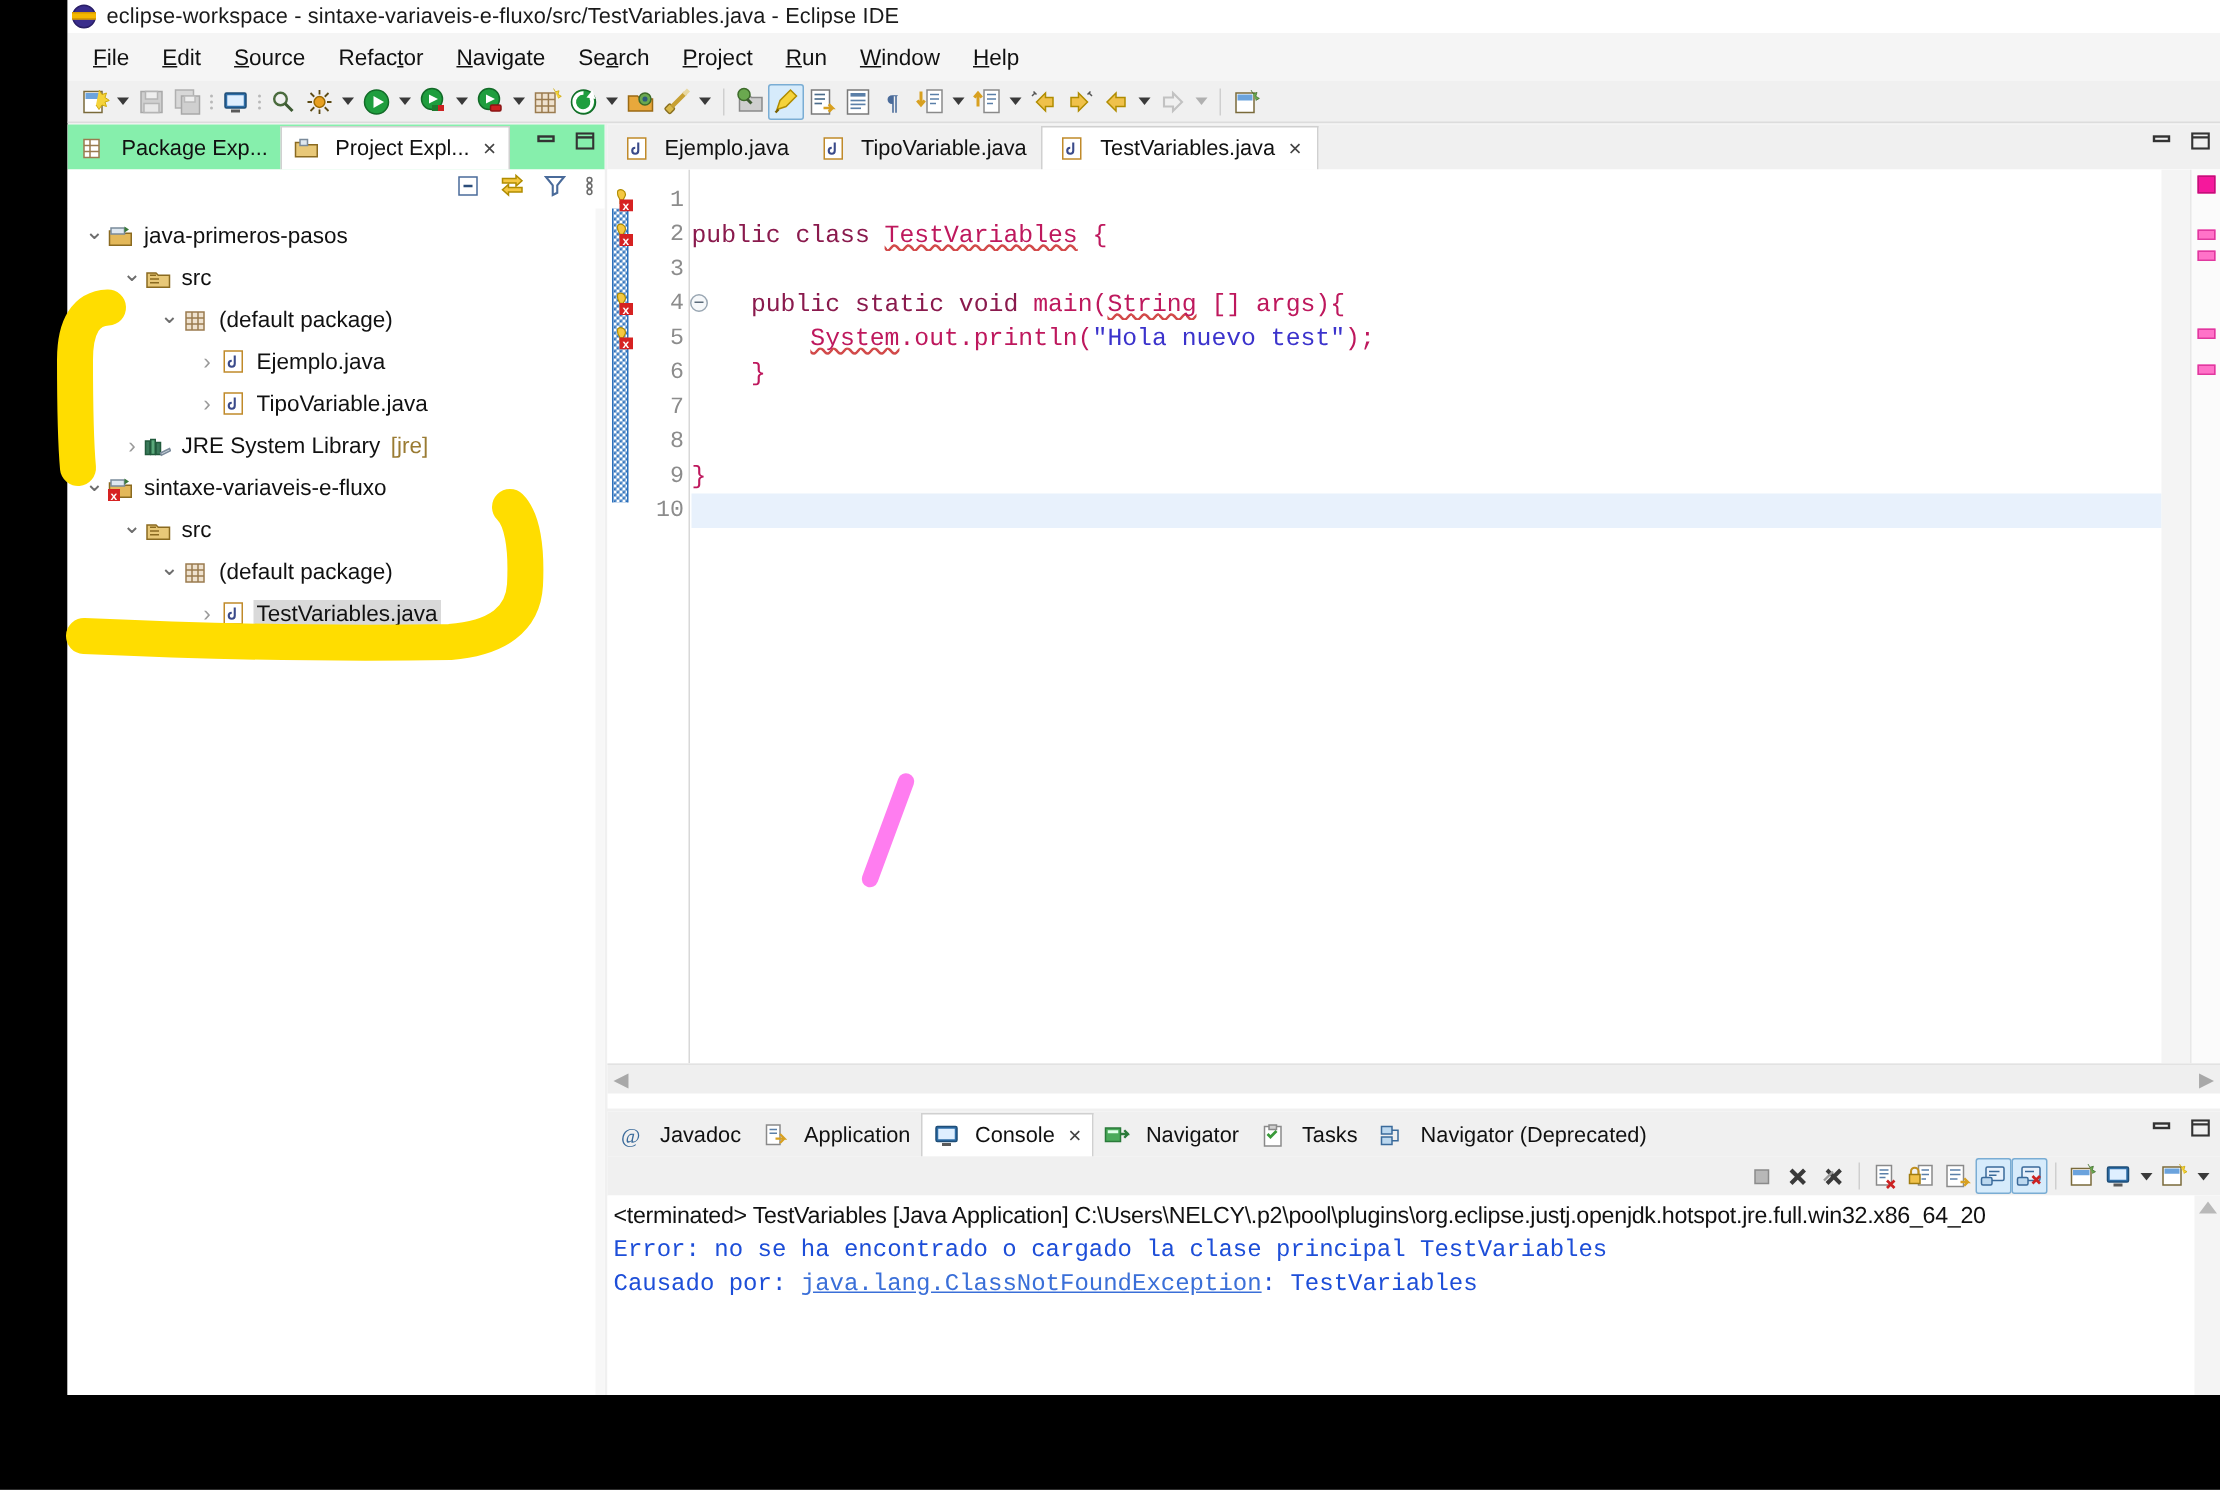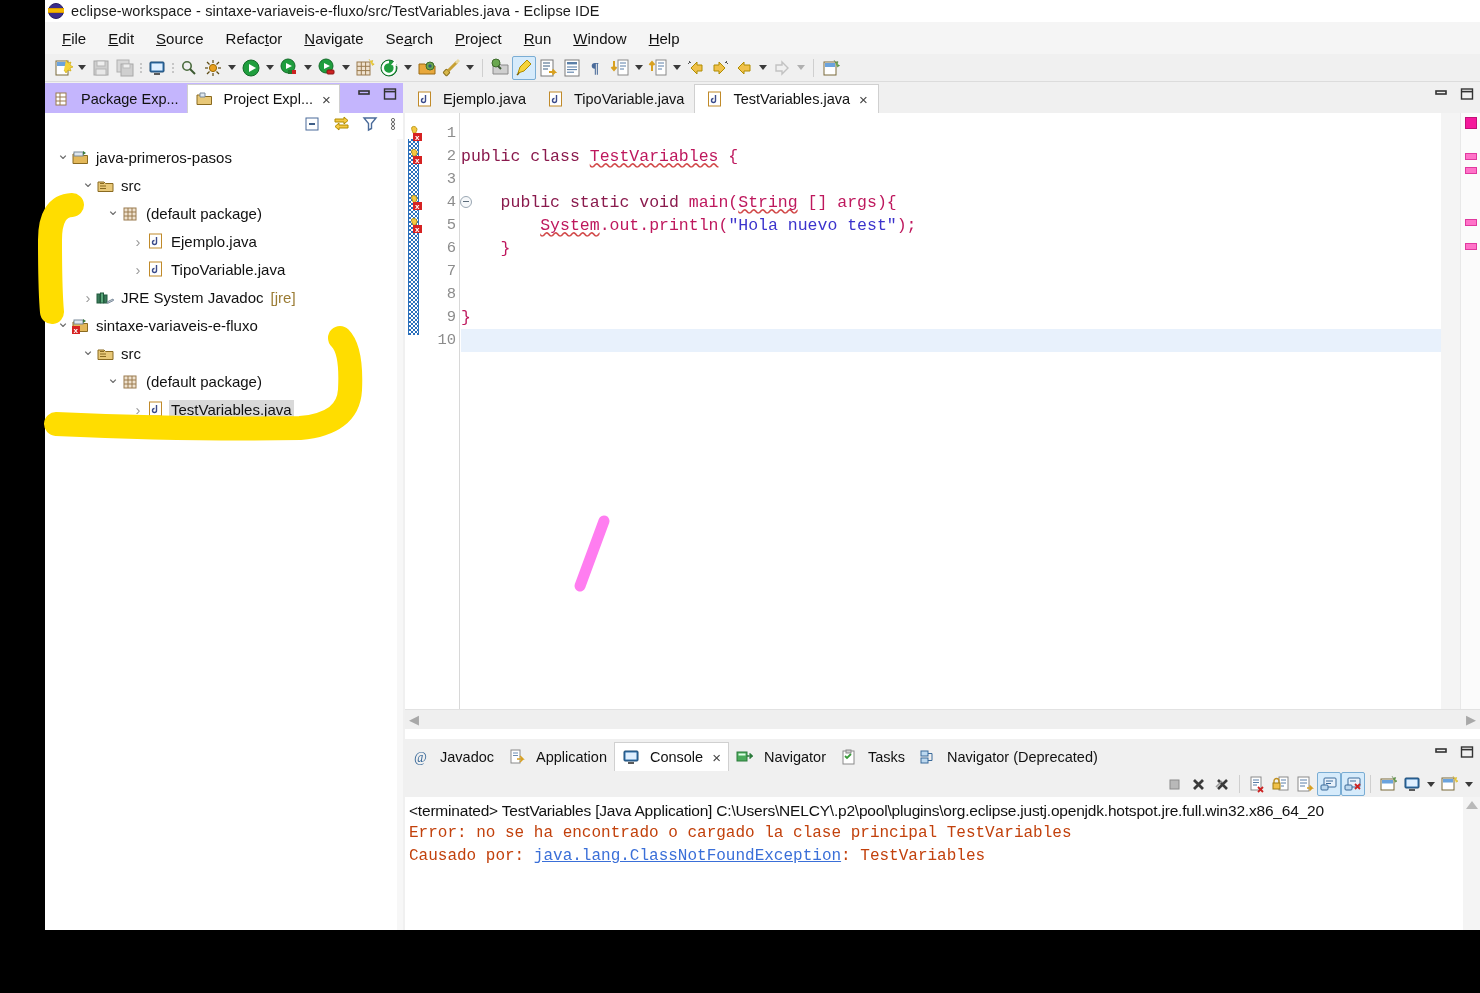--- a/index.html
+++ b/index.html
@@ -118,21 +118,21 @@
   }
   
   #leftpanel {
     position: absolute; left: 0px; top: 83px;
     width: 358px; height: 847px;
     background: #ffffff;
   }
   #left-tabs {
     position: absolute; left: 0; top: 0;
     width: 358px; height: 30px;
-    background: #c4b5fd;
+    background: #86efac;
     display: flex; align-items: flex-end;
   }
   .vtab {
     height: 29px;
     display: flex; align-items: center;
     padding: 0 8px 0 8px;
     font-size: 14.5px;
     color: #111;
     white-space: nowrap;
     gap: 5px;
@@ -355,21 +355,21 @@
     font-size: 16px;
     line-height: 23px;
     white-space: pre;
   }
   .conhead {
     font-family: "Liberation Sans", sans-serif;
     font-size: 15.5px;
     color: #111;
     letter-spacing: -0.2px;
   }
-  .conerr { color: #c2410c; }
+  .conerr { color: #1d4ed8; }
   .conlink { color: #3a6fd8; text-decoration: underline; }
   #console-scroll {
     position: absolute; right: 0; top: 56px;
     width: 17px; height: 133px;
     background: #f4f4f4;
     display: flex; justify-content: center; padding-top: 4px;
   }
   .sb-up {
     width: 0; height: 0;
     border-left: 6px solid transparent;
@@ -745,21 +745,21 @@
           <div class="trow" style="padding-left: 35px;">
             <span class="twist" style="font-size: 15px; color: rgb(154, 154, 154);">›</span>
             <span class="ticon">
               <svg width="18" height="16" viewBox="0 0 18 16">
                 <rect x="1" y="5" width="3" height="9" fill="#3a7a5a" stroke="#215a3c"></rect>
                 <rect x="4.5" y="4" width="3" height="10" fill="#5aa87a" stroke="#215a3c"></rect>
                 <rect x="8" y="6" width="3" height="8" fill="#3a7a5a" stroke="#215a3c"></rect>
                 <path d="M11 13 l6 -3 l.6 1.4 l-6 3 z" fill="#cfd8df" stroke="#7a8a9a"></path>
               </svg>
             </span>
-            <span class="tlabel">JRE System Javadoc</span>
+            <span class="tlabel">JRE System Library</span>
             <span class="tdim" style="margin-left: 5px;">[jre]</span>
           </div>
           <div class="trow" style="padding-left: 10px;">
             <span class="twist" style="font-size: 15px; margin-top: -6px;">⌄</span>
             <span class="ticon">
               <svg width="17" height="17" viewBox="0 0 17 17">
                 <path d="M1 5 h6 l1.5 1.5 h7 v8 H1 z" fill="#e3b85a" stroke="#8a6a20"></path>
                 <rect x="2" y="3" width="9" height="4" fill="#dfe8f0" stroke="#7a8a9a"></rect>
                 <path d="M11 2 l3 2 l-3 2" fill="#3a7a3a"></path>
                 <rect x="0" y="9" width="8" height="8" fill="#d62222"></rect>

